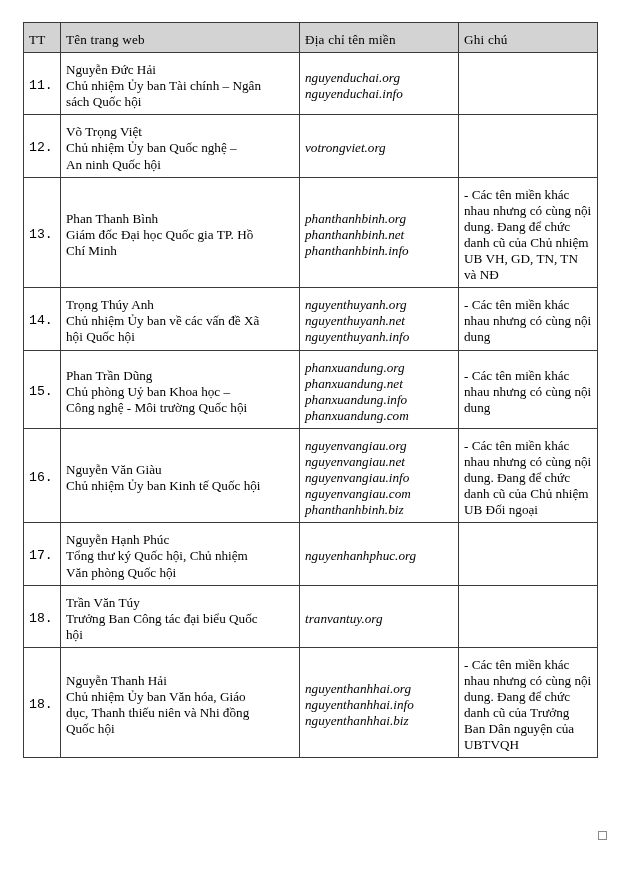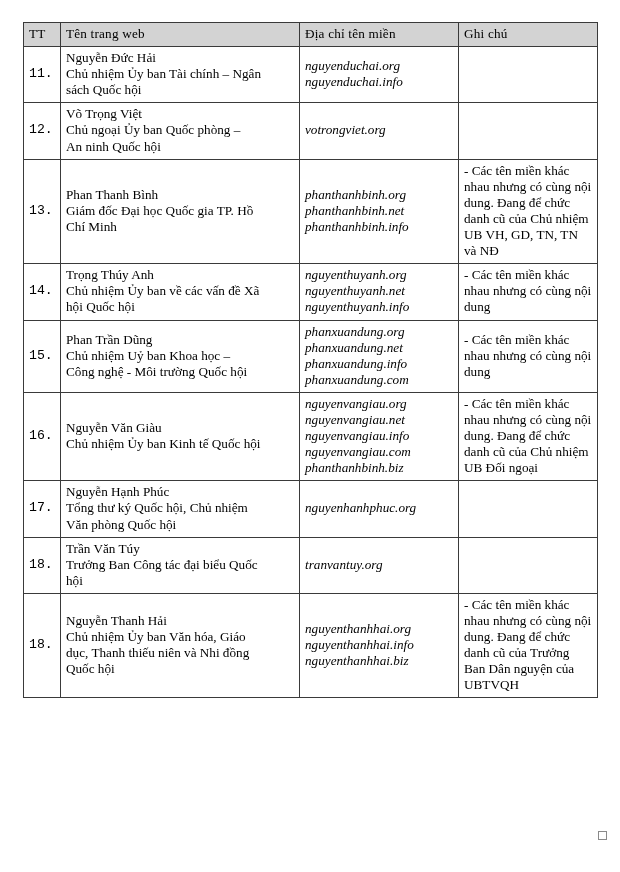--- a/index.html
+++ b/index.html
@@ -29,21 +29,21 @@
   }
   table.domains {
     border-collapse: collapse;
     width: 574px;
     table-layout: fixed;
     background: #ffffff;
   }
   table.domains td, table.domains th {
     border: 1px solid #3a3a3a;
     vertical-align: middle;
-    padding: 3px 4px 4px 5px;
+    padding: 9px 4px 4px 5px;
     font-size: 13.2px;
     line-height: 1.22;
     font-weight: normal;
     text-align: left;
   }
   thead th {
     background: #d3d3d3;
     font-weight: bold;
     text-align: center;
     font-size: 13.6px;
@@ -116,21 +116,21 @@
                 <div>nguyenduchai.info</div>
               </div>
             </td>
             <td class="note"><span class="note-text"></span></td>
           </tr>
           <tr>
             <td class="tt">12.</td>
             <td class="name">
               <div class="lines">
                 <div>Võ Trọng Việt</div>
-                <div>Chủ ngoại Ủy ban Quốc phòng –</div>
+                <div>Chủ nhiệm Ủy ban Quốc nghệ –</div>
                 <div>An ninh Quốc hội</div>
               </div>
             </td>
             <td class="domain">
               <div class="lines">
                 <div>votrongviet.org</div>
               </div>
             </td>
             <td class="note"><span class="note-text"></span></td>
           </tr>
@@ -168,21 +168,21 @@
                 <div>nguyenthuyanh.info</div>
               </div>
             </td>
             <td class="note"><span class="note-text">- Các tên miền khác nhau nhưng có cùng nội dung</span></td>
           </tr>
           <tr>
             <td class="tt">15.</td>
             <td class="name">
               <div class="lines">
                 <div>Phan Trần Dũng</div>
-                <div>Chủ nhiệm Uỷ ban Khoa học –</div>
+                <div>Chủ phòng Uỷ ban Khoa học –</div>
                 <div>Công nghệ - Môi trường Quốc hội</div>
               </div>
             </td>
             <td class="domain">
               <div class="lines">
                 <div>phanxuandung.org</div>
                 <div>phanxuandung.net</div>
                 <div>phanxuandung.info</div>
                 <div>phanxuandung.com</div>
               </div>

